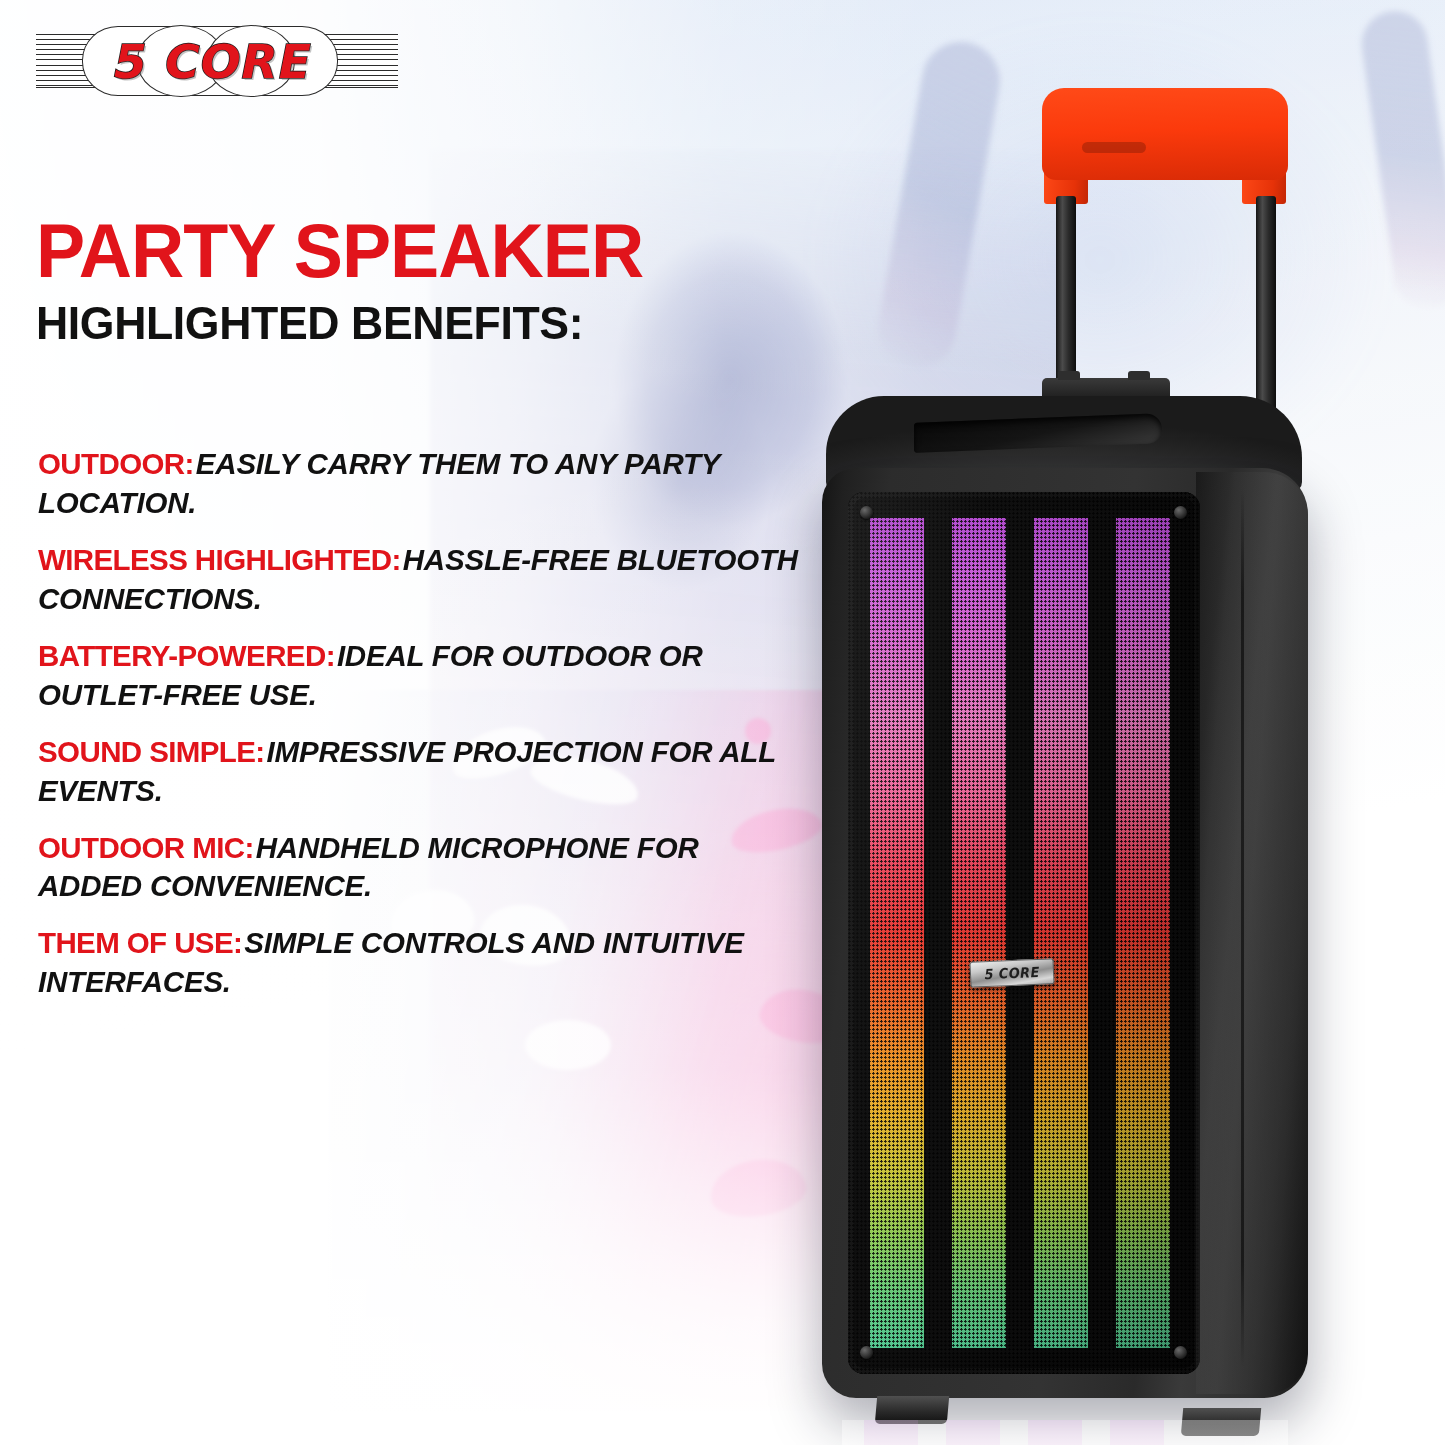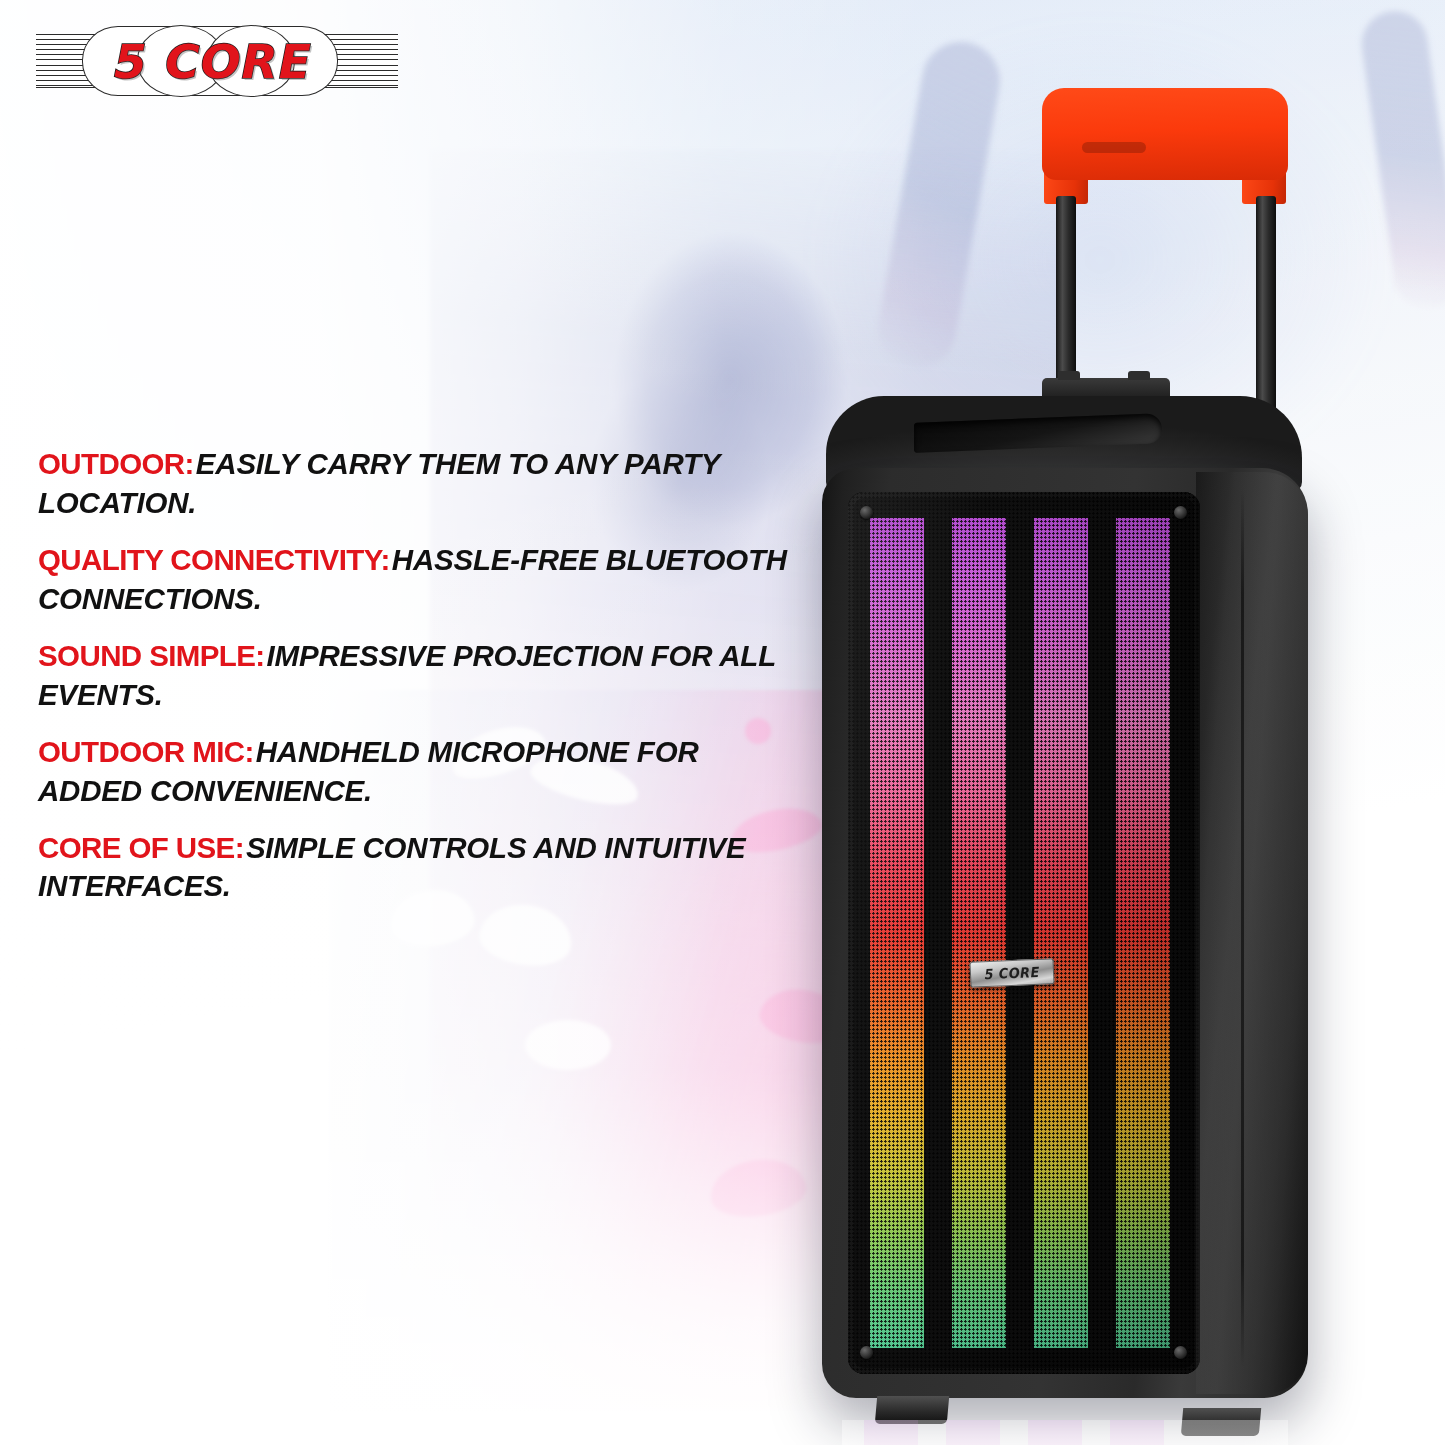--- a/index.html
+++ b/index.html
@@ -495,36 +495,43 @@
     <div class="bg-wash-left"></div>
     <div class="bg-wash-bottom"></div>
   </div>
 
   <div class="logo">
     <div class="logo-stripes"></div>
     <div class="logo-bubble"></div>
     <div class="logo-text">5 CORE</div>
   </div>
 
+  <div class="headline-wrap">
+    <div class="headline">PARTY SPEAKER</div>
+    <div class="subheadline">HIGHLIGHTED BENEFITS:</div>
+  </div>
 
   <div class="benefits">
     <div class="benefit">
       <p><span class="lbl">OUTDOOR:</span><span>EASILY CARRY THEM TO ANY PARTY LOCATION.</span></p>
     </div>
     <div class="benefit">
-      <p><span class="lbl">QUALITY CONNECTIVITY:</span><span>HASSLE-FREE BLUETOOTH CONNECTIONS.</span></p>
+      <p><span class="lbl">WIRELESS HIGHLIGHTED:</span><span>HASSLE-FREE BLUETOOTH CONNECTIONS.</span></p>
+    </div>
+    <div class="benefit">
+      <p><span class="lbl">BATTERY-POWERED:</span><span>IDEAL FOR OUTDOOR OR OUTLET-FREE USE.</span></p>
     </div>
     <div class="benefit">
       <p><span class="lbl">SOUND SIMPLE:</span><span>IMPRESSIVE PROJECTION FOR ALL EVENTS.</span></p>
     </div>
     <div class="benefit">
       <p><span class="lbl">OUTDOOR MIC:</span><span>HANDHELD MICROPHONE FOR ADDED CONVENIENCE.</span></p>
     </div>
     <div class="benefit">
-      <p><span class="lbl">CORE OF USE:</span><span>SIMPLE CONTROLS AND INTUITIVE INTERFACES.</span></p>
+      <p><span class="lbl">THEM OF USE:</span><span>SIMPLE CONTROLS AND INTUITIVE INTERFACES.</span></p>
     </div>
   </div>
 
   <div class="speaker">
 
     <div class="trolley-leg-l">
       <div class="screwdot" style="left:14px; top:22px;"></div>
     </div>
     <div class="trolley-leg-r">
       <div class="screwdot" style="left:16px; top:22px;"></div>

